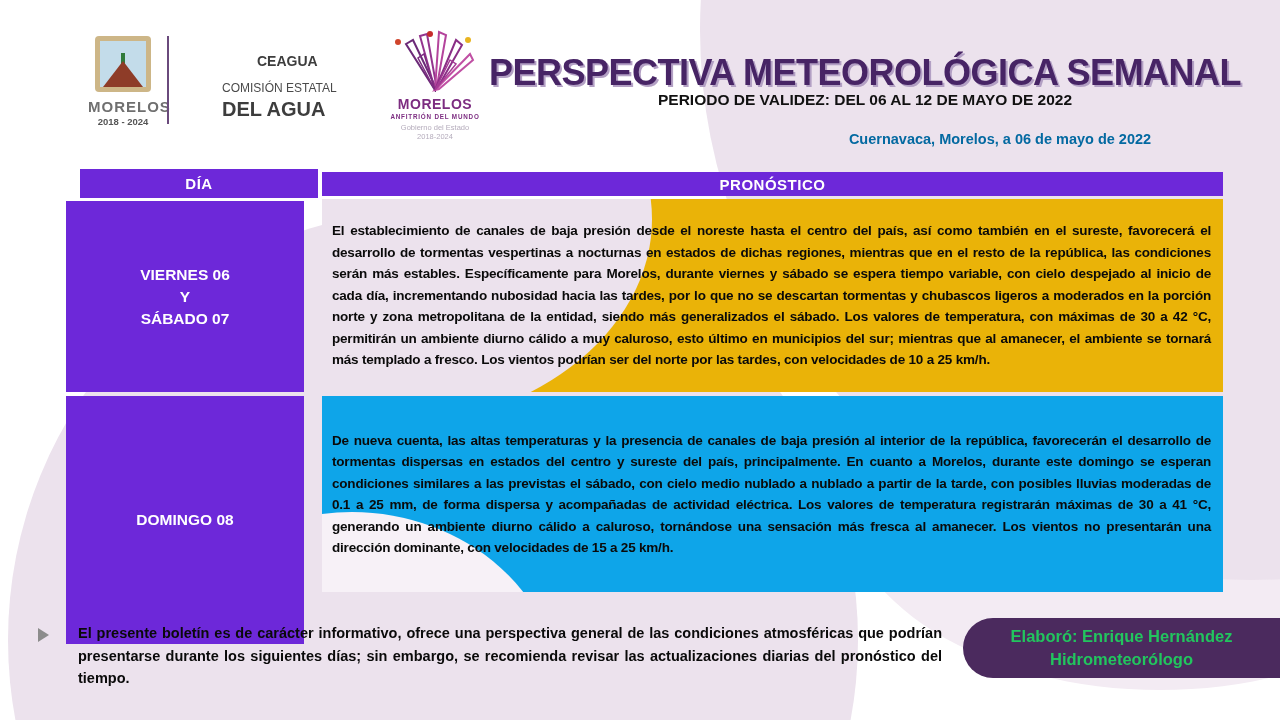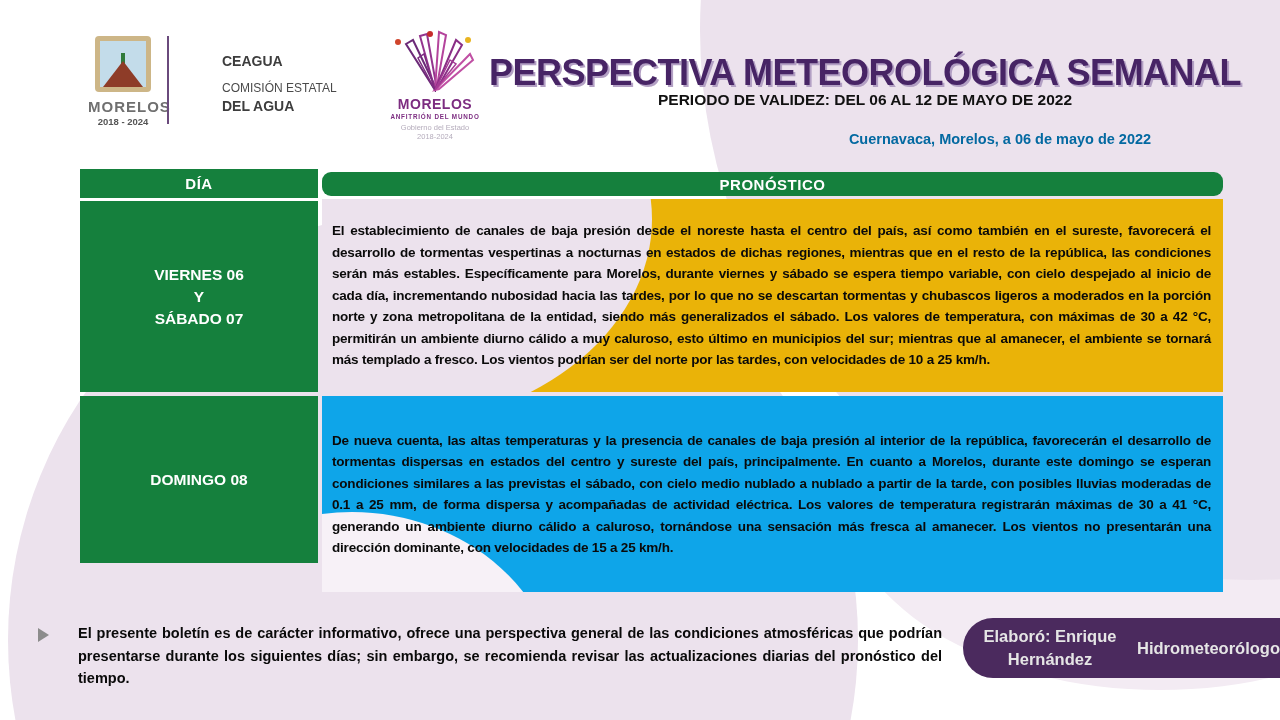--- a/index.html
+++ b/index.html
@@ -22,52 +22,52 @@
                    width:0; height:0; border-left:20px solid transparent; border-right:20px solid transparent;
                    border-bottom:26px solid #8e3c28; }
   .seal-plant { position:absolute; bottom:18px; left:50%; transform:translateX(-50%);
                 width:4px; height:16px; background:#2f7a3a; }
   .seal-name { margin-top:6px; font-size:15px; letter-spacing:1px; color:#6f6f6f; font-weight:600; }
   .seal-years{ font-size:9.5px; color:#555; font-weight:700; margin-top:1px; }
 
   .hdr-divider { position:absolute; left:167px; top:36px; width:2px; height:88px; background:#6a4a7c; }
 
   .ceagua { position:absolute; left:222px; top:53px; color:#3d3d3d; }
-  .ceagua .l1 { font-weight:700; font-size:14px; }
+  .ceagua .l1 { font-weight:700; font-size:14px;margin-left:35px; }
   .ceagua .l2 { font-weight:400; font-size:12px; margin-top:12px; color:#4a4a4a; }
-  .ceagua .l3 { font-weight:700; font-size:14px; margin-top:3px; }
+  .ceagua .l3 { font-weight:700; font-size:20px; margin-top:3px; }
 
   .flower { position:absolute; left:382px; top:30px; width:106px; text-align:center; }
   .flower-name { font-size:14px; font-weight:800; color:#7c2c80; letter-spacing:0.5px; }
   .flower-sub  { font-size:6.3px; font-weight:700; color:#7c2c80; letter-spacing:0.8px; margin-top:1px; }
   .flower-gov  { font-size:7.5px; color:#b5acbc; margin-top:3px; }
   .flower-yrs  { font-size:7.5px; color:#b5acbc; }
 
   .main-title { position:absolute; left:470px; top:52px; width:790px; text-align:center;
                 font-size:36px; font-weight:800; color:#472465; letter-spacing:-0.5px;
                 text-shadow:2px 2px 0 #b3a0c4; }
   .validity   { position:absolute; left:470px; top:91px; width:790px; text-align:center;
                 font-size:15.5px; font-weight:700; color:#111; }
   .dateline   { position:absolute; left:820px; top:131px; width:360px; text-align:center;
                 font-size:14.5px; font-weight:600; color:#0369a1; }
 
   
-  .cell-purple { background:#15803d; color:#fff; }
+  .cell-purple { background:#6d28d9; color:#fff; }
   .day-header  { position:absolute; left:80px;  top:169px; width:238px; height:29px;
                  display:flex; align-items:center; justify-content:center;
                  font-size:15px; font-weight:700; letter-spacing:0.5px; }
   .forecast-header { position:absolute; left:322px; top:172px; width:901px; height:24px;
                  display:flex; align-items:center; justify-content:center;
-                 font-size:15px; font-weight:700; letter-spacing:0.5px;border-radius:9px; }
+                 font-size:15px; font-weight:700; letter-spacing:0.5px; }
 
-  .day-cell { position:absolute; left:80px; width:238px;
+  .day-cell { position:absolute; left:66px; width:238px;
               display:flex; align-items:center; justify-content:center; text-align:center;
               font-size:15.5px; font-weight:700; line-height:22px; white-space:pre-line; }
   .day-cell.r1 { top:201px; height:191px; }
-  .day-cell.r2 { top:396px; height:167px; }
+  .day-cell.r2 { top:396px; height:248px; }
 
   .forecast-cell { position:absolute; left:322px; width:901px; overflow:hidden;
                    display:flex; align-items:center; }
   .forecast-cell.r1 { top:199px; height:193px; background:#eab308; }
   .forecast-cell.r2 { top:396px; height:196px; background:#0ea5e9; }
   .forecast-cell .wedge { position:absolute; left:-230px; top:-190px; width:560px; height:420px;
                    border-radius:50%; background:#ece2ed; }
   .forecast-cell .wedge2 { position:absolute; left:-180px; bottom:-300px; width:420px; height:380px;
                    border-radius:50%; background:#f7f1f7; }
   .forecast-text { position:relative; padding:6px 12px 6px 10px; text-align:justify;
@@ -75,22 +75,22 @@
                    line-height:21.5px; letter-spacing:-0.2px; }
 
   
   .bullet { position:absolute; left:38px; top:628px; width:0; height:0;
             border-top:7px solid transparent; border-bottom:7px solid transparent;
             border-left:11px solid #8c8c8c; }
   .disclaimer { position:absolute; left:78px; top:622px; width:864px; text-align:justify;
                 font-size:14.5px; font-weight:700; color:#0a0a0a; line-height:22.5px; }
   .author-box { position:absolute; left:963px; top:618px; width:317px; height:60px;
                 background:#4b2a5e; border-radius:30px 0 0 30px;
-                display:flex; flex-direction:row; align-items:center; justify-content:center;
-                color:#e5e5e5; font-weight:700; font-size:16.5px; line-height:23px; text-align:center; }
+                display:flex; flex-direction:column; align-items:center; justify-content:center;
+                color:#22c55e; font-weight:700; font-size:16.5px; line-height:23px; text-align:center; }
 </style>
 </head>
 <body>
 
 <div class="slide">
 
   <div class="bg bg-pale-right"></div>
   <div class="bg bg-pink-topright"></div>
   <div class="bg bg-pink-left"></div>
 

